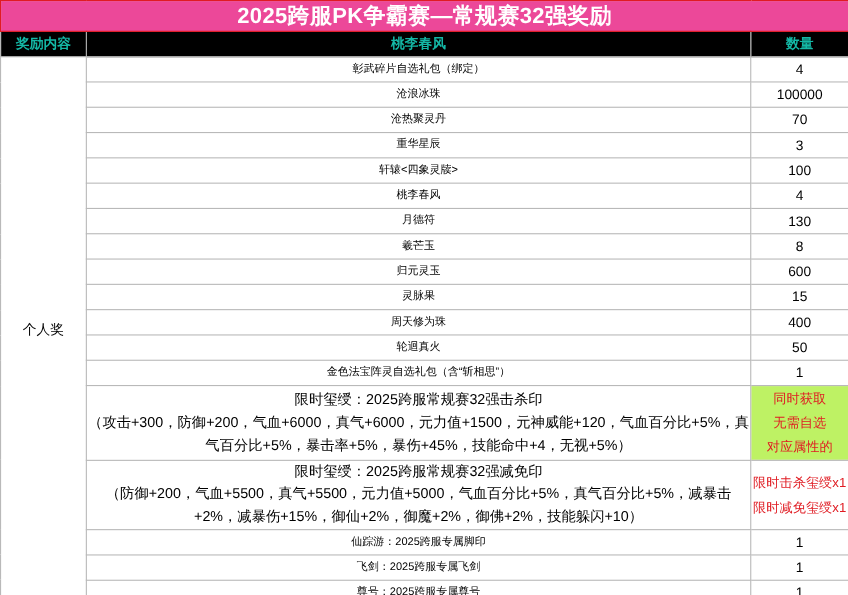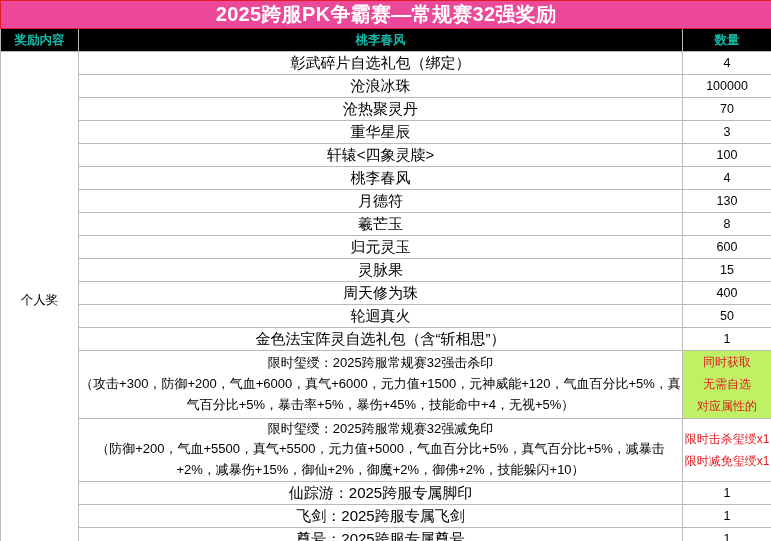--- a/index.html
+++ b/index.html
@@ -49,21 +49,21 @@
   .cat-cell {
     text-align: center;
     vertical-align: middle;
     font-size: 12.5px;
     background: #ffffff;
   }
   .detail {
     text-align: center;
     vertical-align: middle;
     height: 22px;
-    font-size: 15px;
+    font-size: 10px;
     padding: 1px 4px;
     line-height: 1.45;
   }
   .qty {
     text-align: center;
     vertical-align: middle;
     height: 22px;
     font-size: 12.5px;
   }
   .detail-block {

